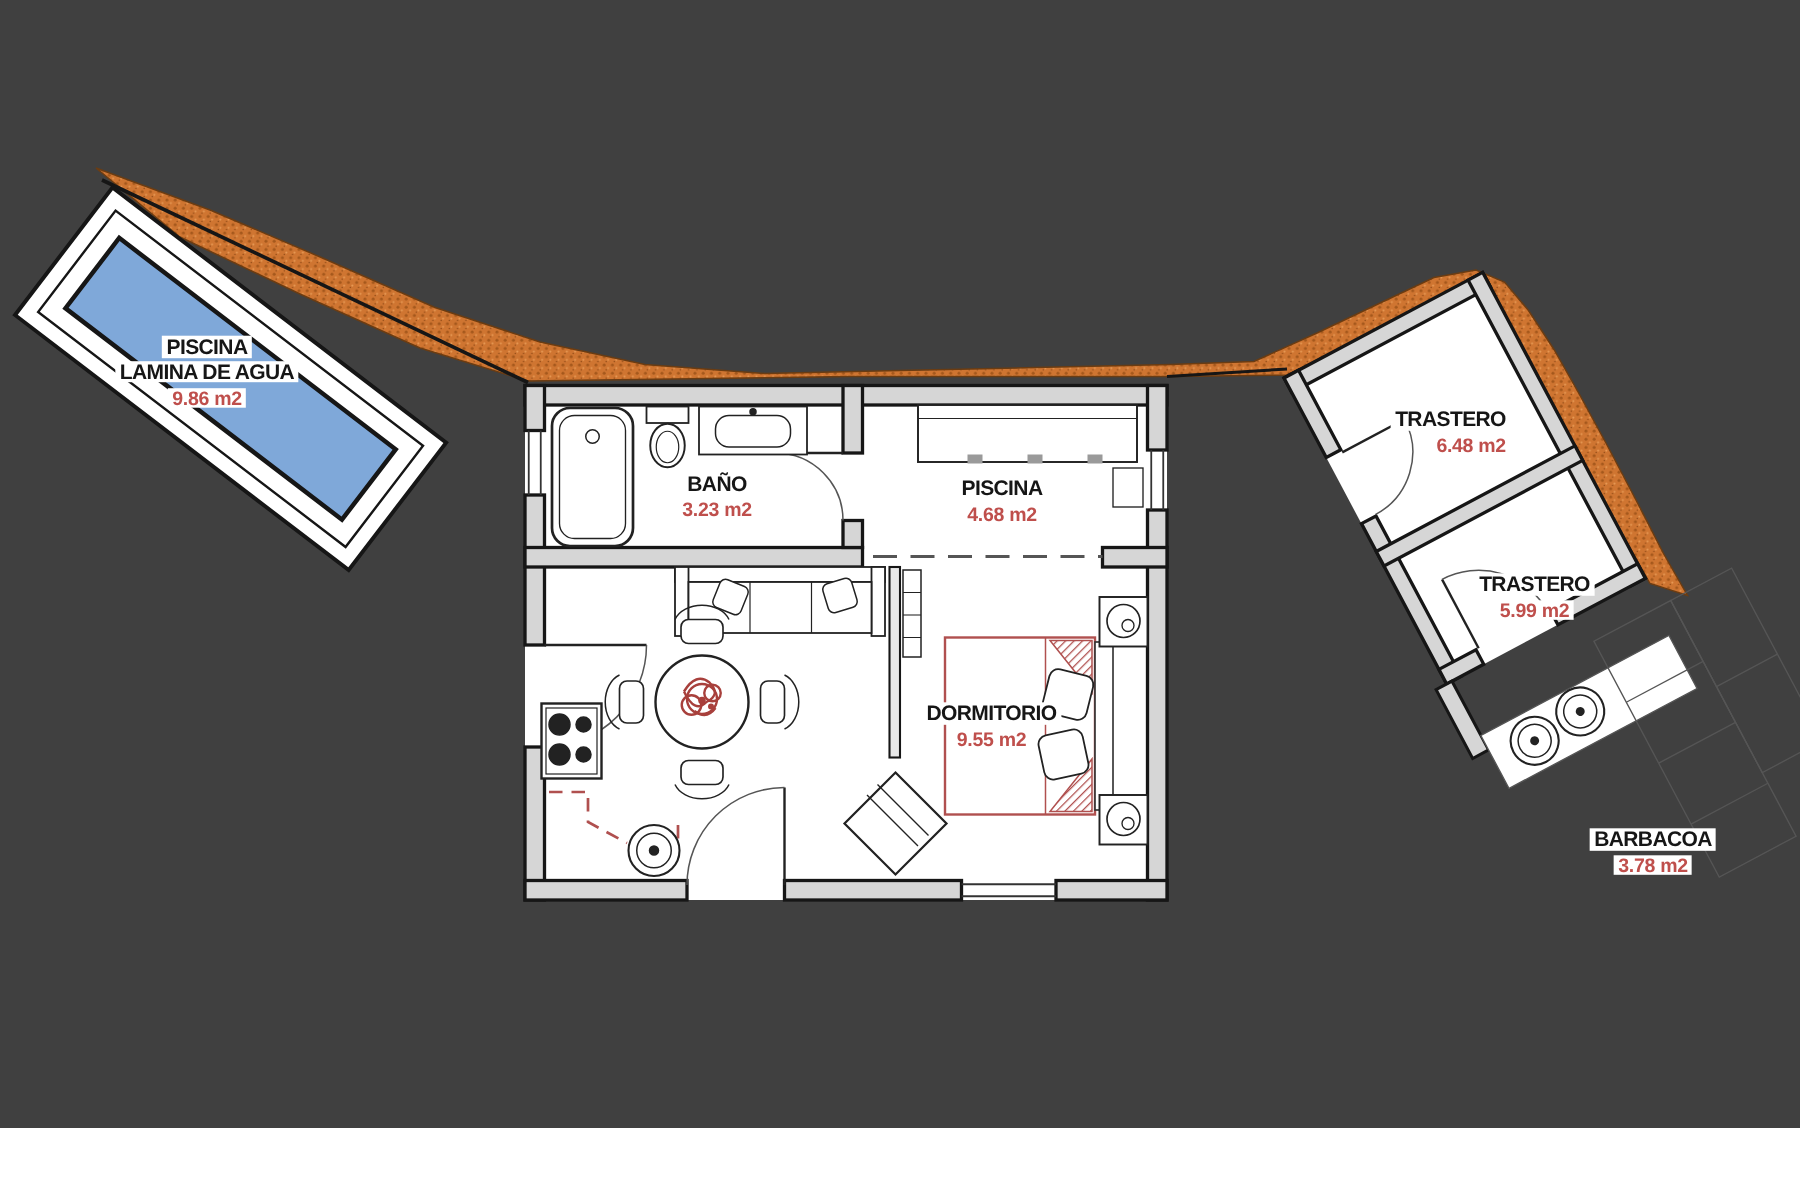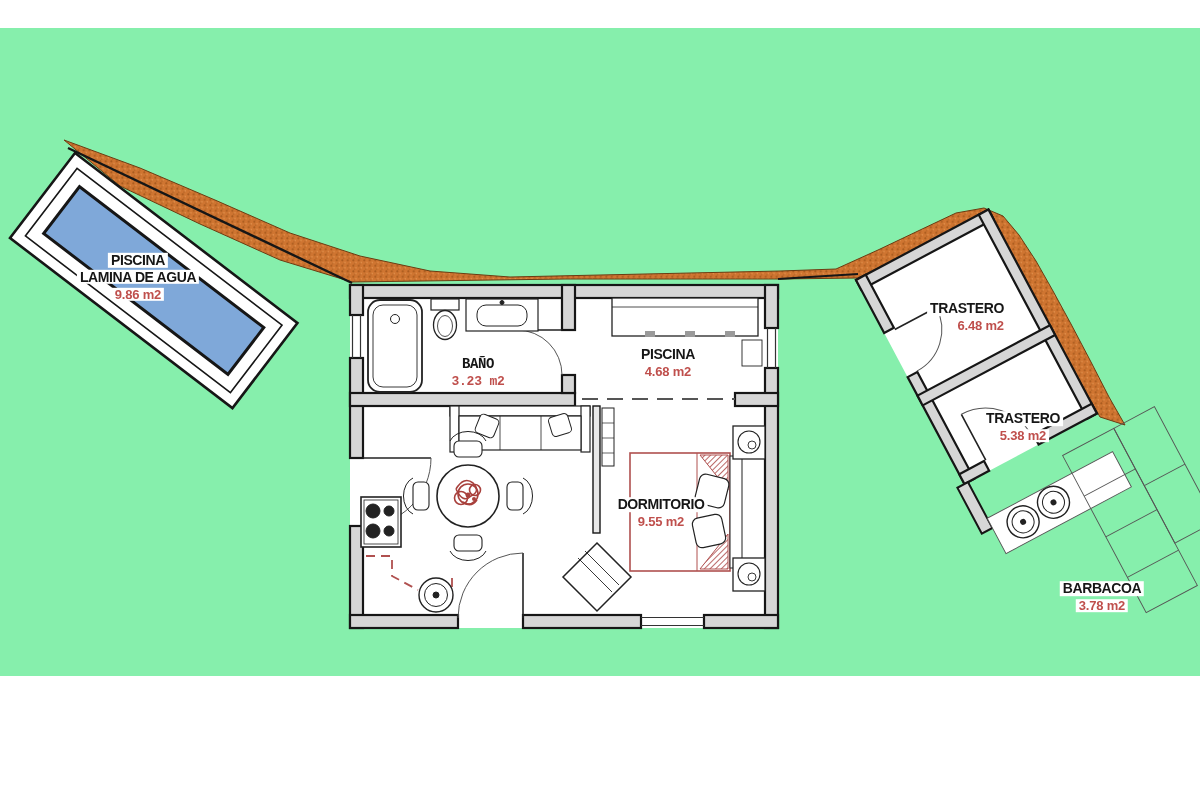--- a/index.html
+++ b/index.html
@@ -1,17 +1,17 @@
 <!DOCTYPE html>
 <html><head>
 <meta charset="utf-8">
 <style>
   html,body{margin:0;padding:0;background:#fff;}
-  .canvas{position:relative;width:1200px;height:648px;background:#86efac;overflow:hidden;
-          font-family:"Liberation Sans",sans-serif;margin-top:28px;}
+  .canvas{position:relative;width:1200px;height:752px;background:#404040;overflow:hidden;
+          font-family:"Liberation Sans",sans-serif;}
   .plan-svg{position:absolute;left:0;top:0;}
   .room-label{position:absolute;transform:translate(-50%,-50%);text-align:center;line-height:1.12;white-space:nowrap;z-index:5;}
   .room-label div{line-height:1.05;}
   .chip{background:#ffffff;padding:0 3px;display:inline-block;}
   .nm{font-weight:bold;font-size:14px;letter-spacing:-0.4px;color:#161616;}
   .ar{font-weight:bold;font-size:13px;letter-spacing:-0.2px;color:#bf4f4c;}
 </style>
 </head>
 <body>
 
@@ -239,21 +239,21 @@
     </g>
   </g>
 </svg>
 
 <div class="room-label" style="left:138px;top:249px;">
   <div><span class="chip nm">PISCINA</span></div>
   <div><span class="chip nm">LAMINA DE AGUA</span></div>
   <div><span class="chip ar">9.86 m2</span></div>
 </div>
 
-<div class="room-label" style="left:478px;top:345px;font-family:Liberation Mono, monospace;">
+<div class="room-label" style="left:478px;top:332px;">
   <div><span class="chip nm">BAÑO</span></div>
   <div><span class="chip ar">3.23 m2</span></div>
 </div>
 
 <div class="room-label" style="left:668px;top:335px;">
   <div><span class="chip nm">PISCINA</span></div>
   <div><span class="chip ar">4.68 m2</span></div>
 </div>
 
 
@@ -262,21 +262,21 @@
   <div><span class="chip ar">9.55 m2</span></div>
 </div>
 
 <div class="room-label" style="left:967px;top:289px;text-align:right;">
   <div><span class="chip nm">TRASTERO</span></div>
   <div><span class="chip ar">6.48 m2</span></div>
 </div>
 
 <div class="room-label" style="left:1023px;top:399px;">
   <div><span class="chip nm">TRASTERO</span></div>
-  <div><span class="chip ar">5.38 m2</span></div>
+  <div><span class="chip ar">5.99 m2</span></div>
 </div>
 
 <div class="room-label" style="left:1102px;top:569px;">
   <div><span class="chip nm">BARBACOA</span></div>
   <div><span class="chip ar">3.78 m2</span></div>
 </div>
 
 </div>
 
 </body></html>

